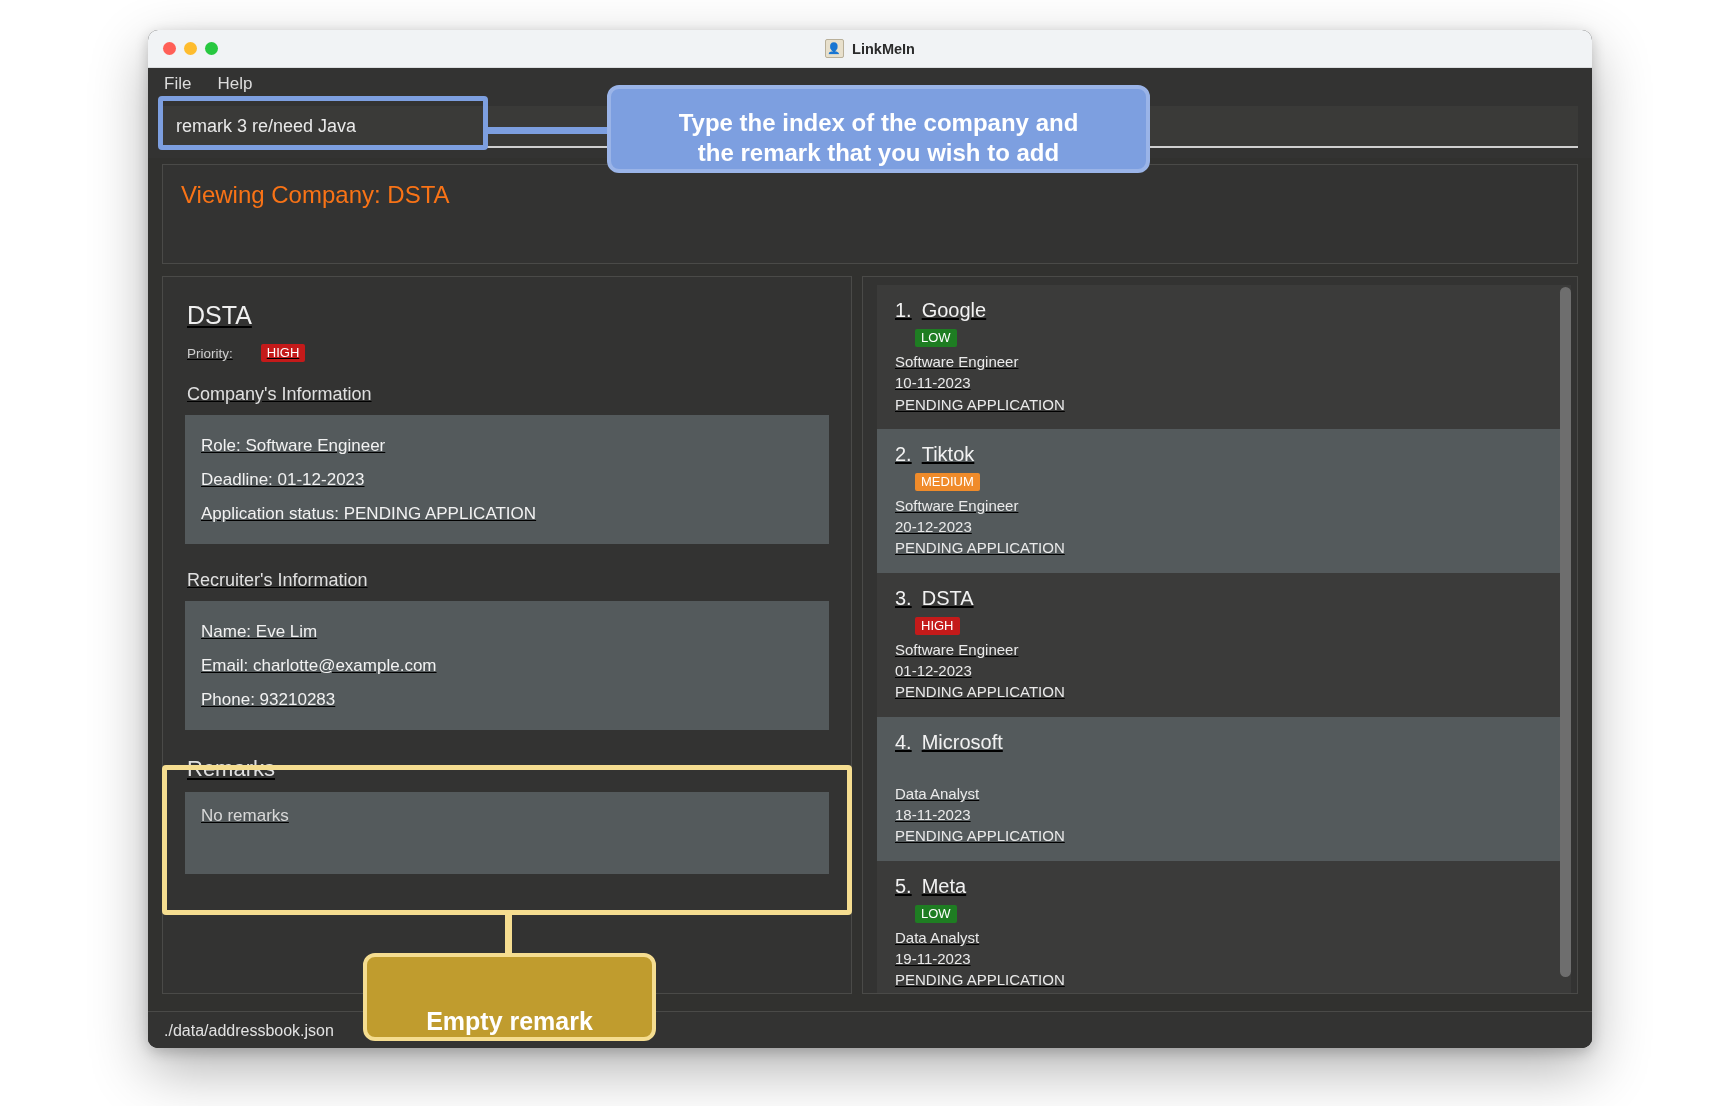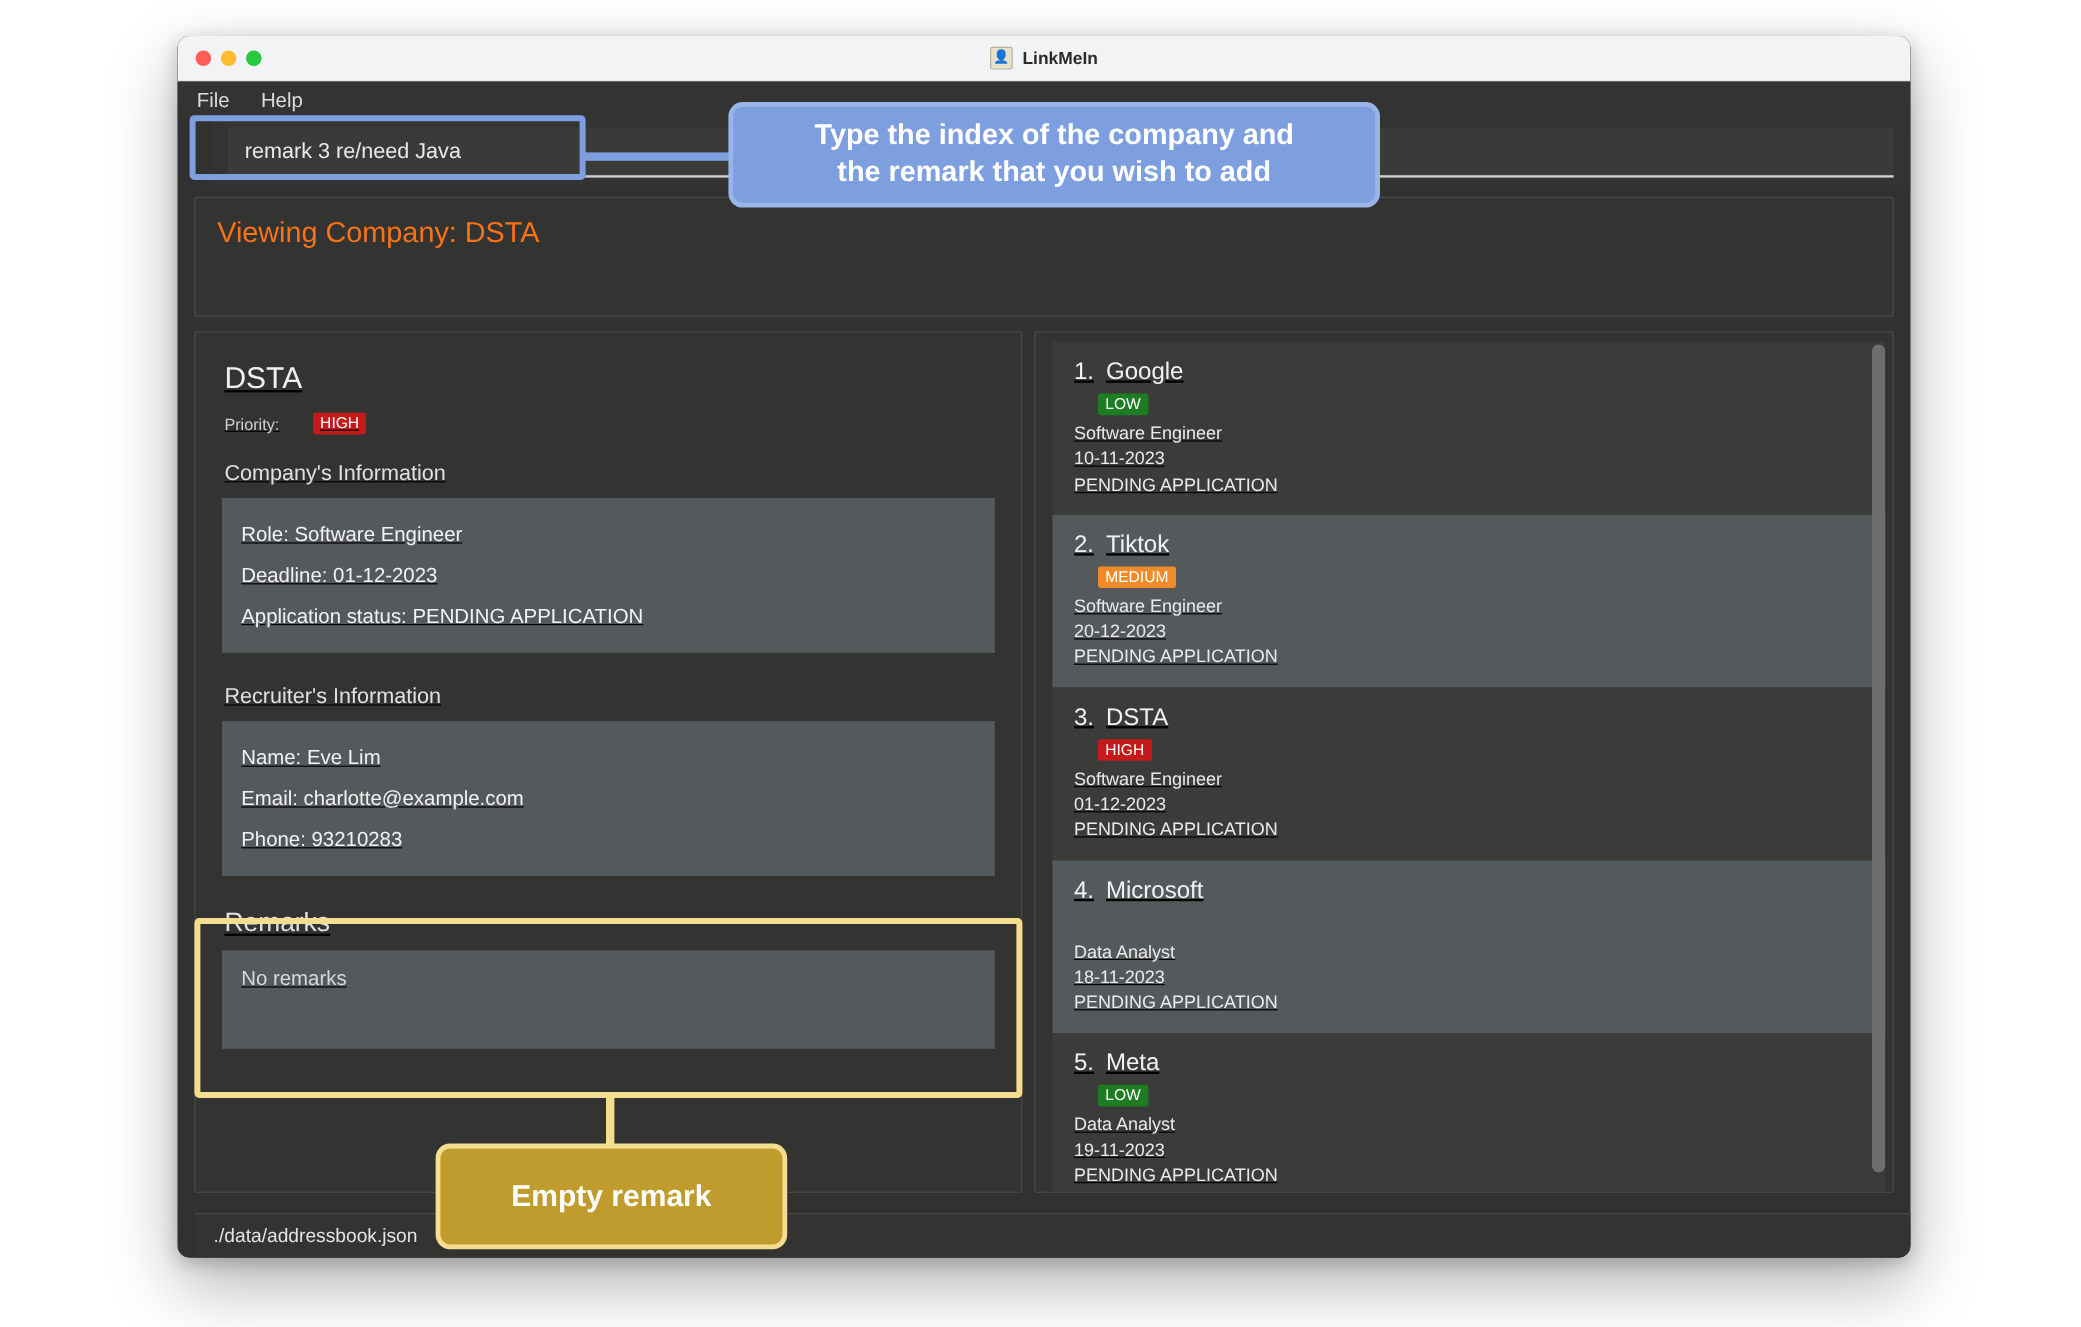--- a/index.html
+++ b/index.html
@@ -95,21 +95,20 @@
   }
 
   
   .cmdrow {
     position: relative;
     height: 58px;
     background: #333332;
     padding: 0 14px;
     display: flex;
     align-items: center;
-    margin-left: 28px;
   }
   .cmd-input-wrap {
     position: relative;
     width: 100%;
     height: 46px;
   }
   .cmd-input {
     position: absolute;
     left: 0; top: 0;
     width: 100%;
@@ -272,21 +271,21 @@
     left: 0;
     width: 11px;
     height: 690px;
     background: #6e6e6e;
     border-radius: 6px;
   }
 
   
   .statusbar {
     position: absolute;
-    left: 14px; bottom: 0;
+    left: 0; bottom: 0;
     width: 100%;
     height: 38px;
     background: #333332;
     border-top: 1px solid #4a4a48;
     box-sizing: border-box;
     display: flex;
     align-items: center;
     padding-left: 16px;
   }
   .status-text {
@@ -307,21 +306,21 @@
     z-index: 41;
   }
   .conn-blue   { background: #7d9fe0; }
   .conn-yellow { background: #f5dd90; }
 
   .callout {
     position: absolute;
     border-radius: 12px;
     box-sizing: border-box;
     display: flex;
-    align-items: center;
+    align-items: flex-end;
     justify-content: center;
     text-align: center;
     z-index: 45;
   }
   .callout-blue {
     background: #7d9fe0;
     border: 4px solid #9ab4e8;
     color: #ffffff;
   }
   .callout-yellow {

